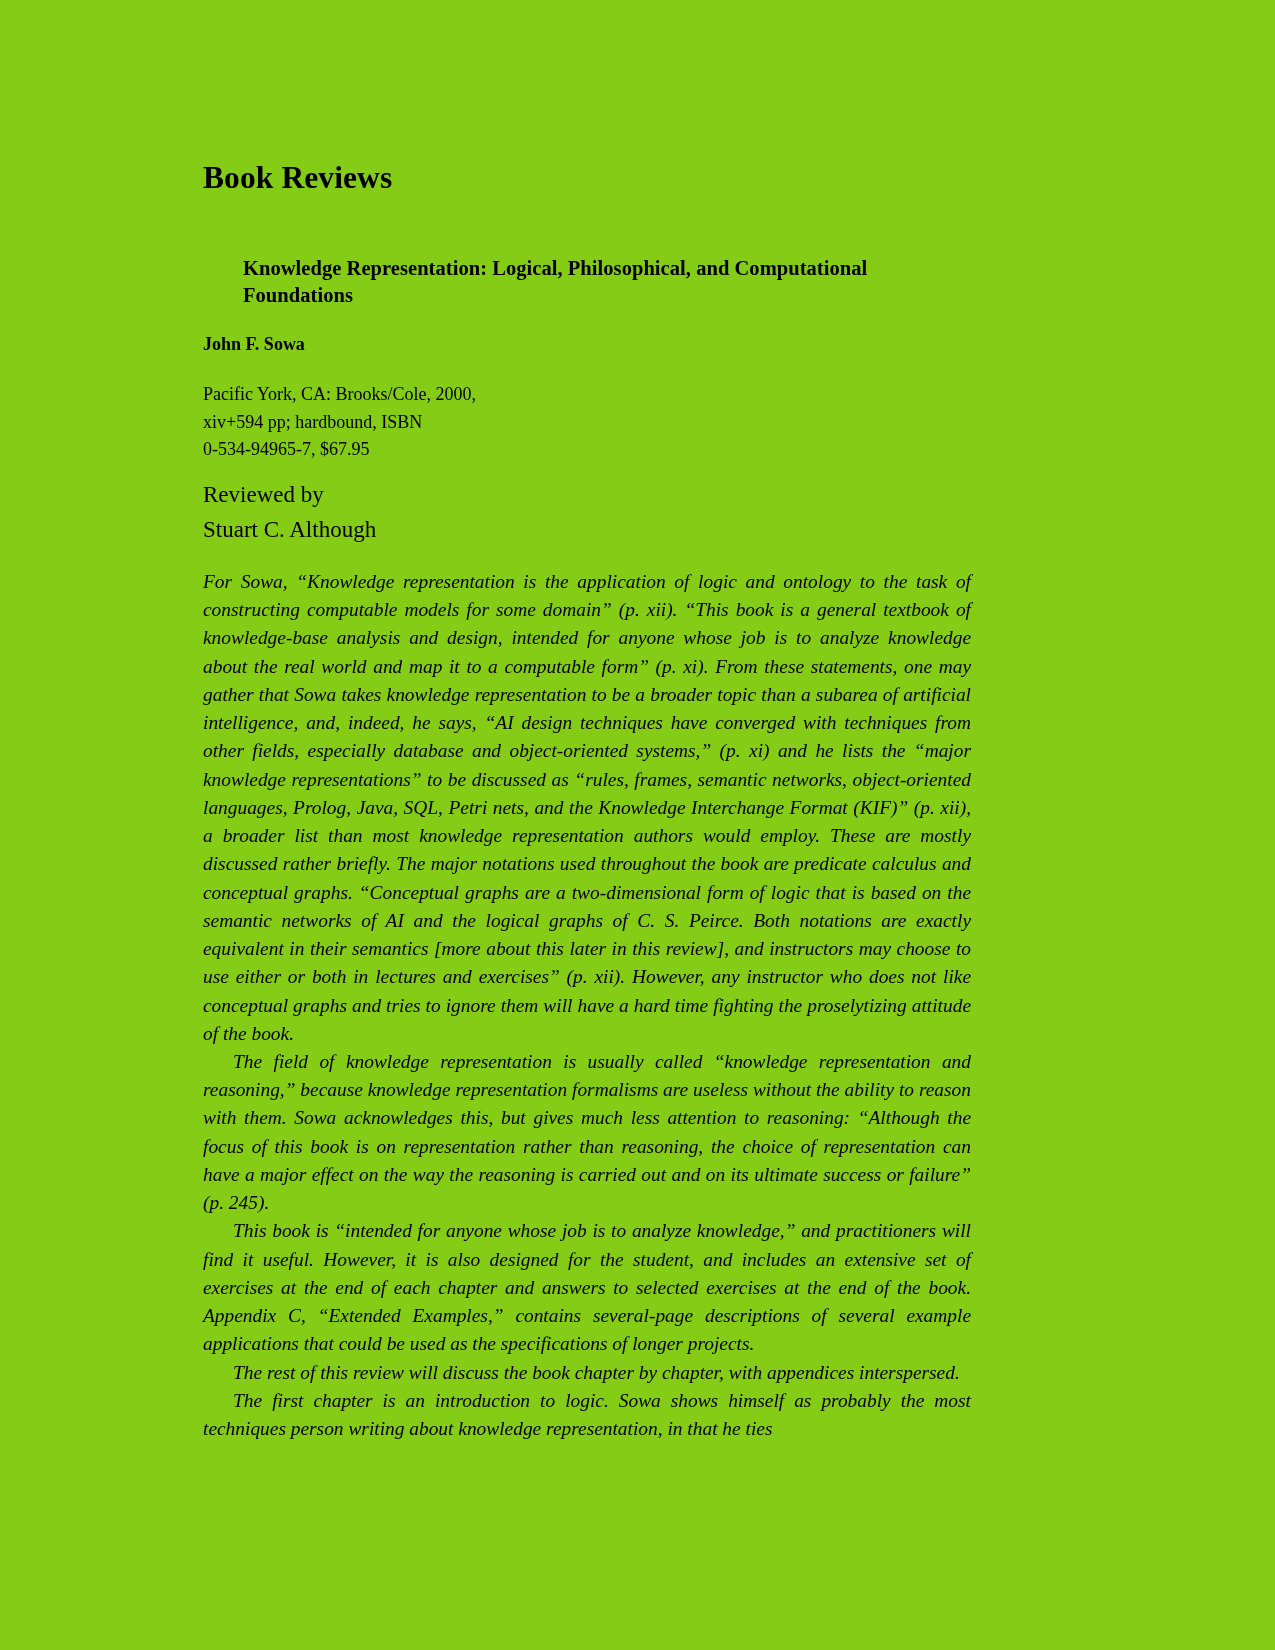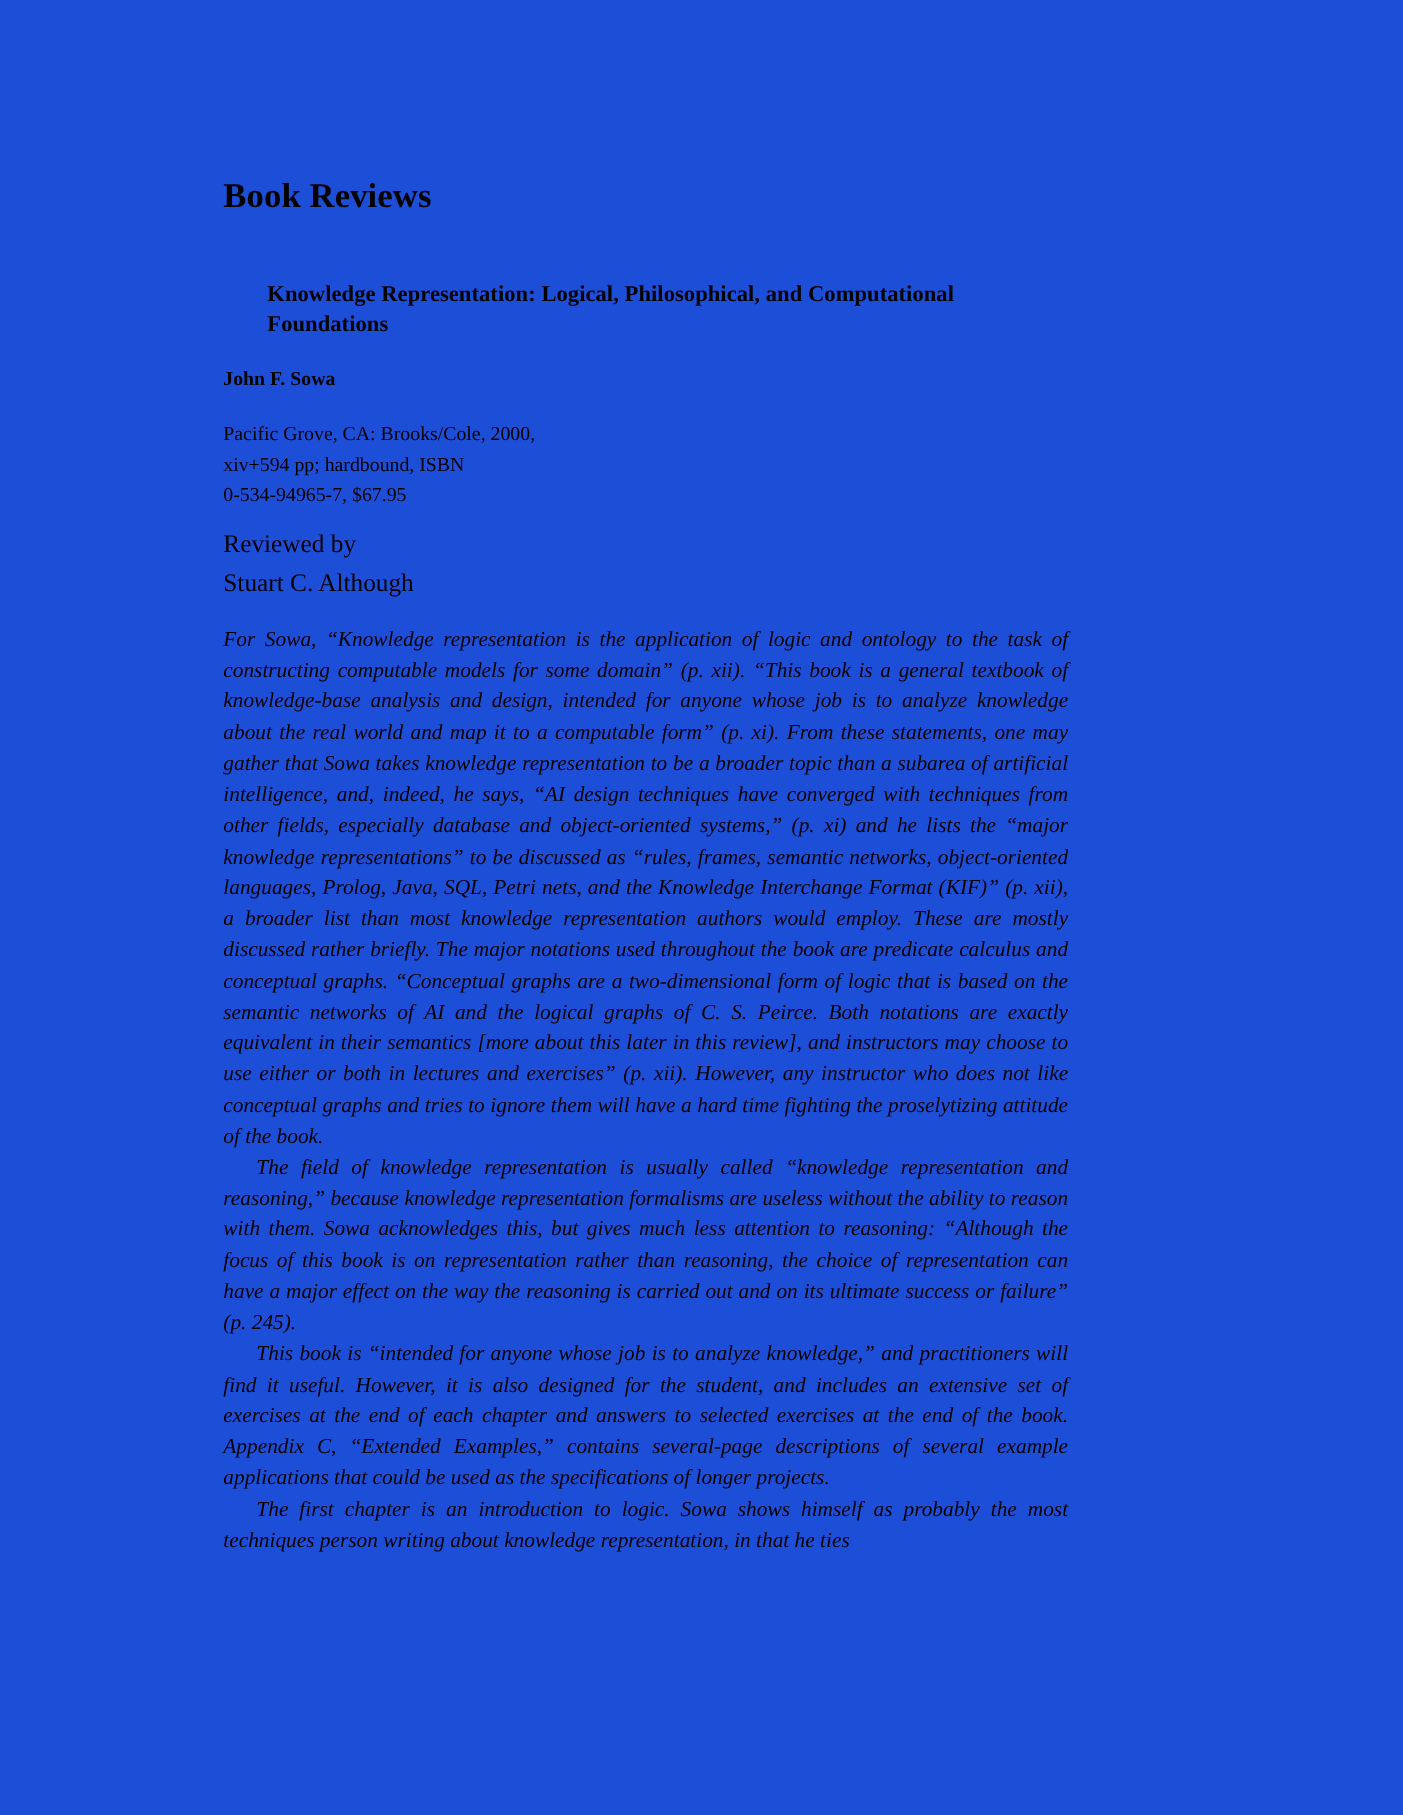--- a/index.html
+++ b/index.html
@@ -9,21 +9,21 @@
   }
   body {
     font-family: "Liberation Serif", "DejaVu Serif", serif;
     color: #000000;
     -webkit-font-smoothing: antialiased;
   }
   .page {
     position: relative;
     width: 1275px;
     height: 1650px;
-    background: #1d4ed8;
+    background: #84cc16;
     overflow: hidden;
     box-sizing: border-box;
   }
   .content {
     position: absolute;
     left: 203px;
     top: 0;
     width: 768px;
   }
   .section-title {
@@ -103,31 +103,32 @@
 
   <div class="content">
 
     <h1 class="section-title">Book Reviews</h1>
 
     <div class="book-title">Knowledge Representation: Logical, Philosophical, and Computational Foundations</div>
 
     <div class="book-author">John F. Sowa</div>
 
     <div class="pub-details">
-      <div>Pacific Grove, CA: Brooks/Cole, 2000,</div>
+      <div>Pacific York, CA: Brooks/Cole, 2000,</div>
       <div>xiv+594 pp; hardbound, ISBN</div>
       <div>0-534-94965-7, $67.95</div>
     </div>
 
     <div class="reviewer-block">
       <div>Reviewed by</div>
       <div>Stuart C. Although</div>
     </div>
 
     <div class="body-text">
       <p>For Sowa, “Knowledge representation is the application of logic and ontology to the task of constructing computable models for some domain” (p. xii). “This book is a general textbook of knowledge-base analysis and design, intended for anyone whose job is to analyze knowledge about the real world and map it to a computable form” (p. xi). From these statements, one may gather that Sowa takes knowledge representation to be a broader topic than a subarea of artificial intelligence, and, indeed, he says, “AI design techniques have converged with techniques from other fields, especially database and object-oriented systems,” (p. xi) and he lists the “major knowledge representations” to be discussed as “rules, frames, semantic networks, object-oriented languages, Prolog, Java, SQL, Petri nets, and the Knowledge Interchange Format (KIF)” (p. xii), a broader list than most knowledge representation authors would employ. These are mostly discussed rather briefly. The major notations used throughout the book are predicate calculus and conceptual graphs. “Conceptual graphs are a two-dimensional form of logic that is based on the semantic networks of AI and the logical graphs of C. S. Peirce. Both notations are exactly equivalent in their semantics [more about this later in this review], and instructors may choose to use either or both in lectures and exercises” (p. xii). However, any instructor who does not like conceptual graphs and tries to ignore them will have a hard time fighting the proselytizing attitude of the book.</p>
       <p class="indent">The field of knowledge representation is usually called “knowledge representation and reasoning,” because knowledge representation formalisms are useless without the ability to reason with them. Sowa acknowledges this, but gives much less attention to reasoning: “Although the focus of this book is on representation rather than reasoning, the choice of representation can have a major effect on the way the reasoning is carried out and on its ultimate success or failure” (p. 245).</p>
       <p class="indent">This book is “intended for anyone whose job is to analyze knowledge,” and practitioners will find it useful. However, it is also designed for the student, and includes an extensive set of exercises at the end of each chapter and answers to selected exercises at the end of the book. Appendix C, “Extended Examples,” contains several-page descriptions of several example applications that could be used as the specifications of longer projects.</p>
+      <p class="indent">The rest of this review will discuss the book chapter by chapter, with appendices interspersed.</p>
       <p class="indent">The first chapter is an introduction to logic. Sowa shows himself as probably the most techniques person writing about knowledge representation, in that he ties</p>
     </div>
 
   </div>
 </div>
 
 </body></html>

